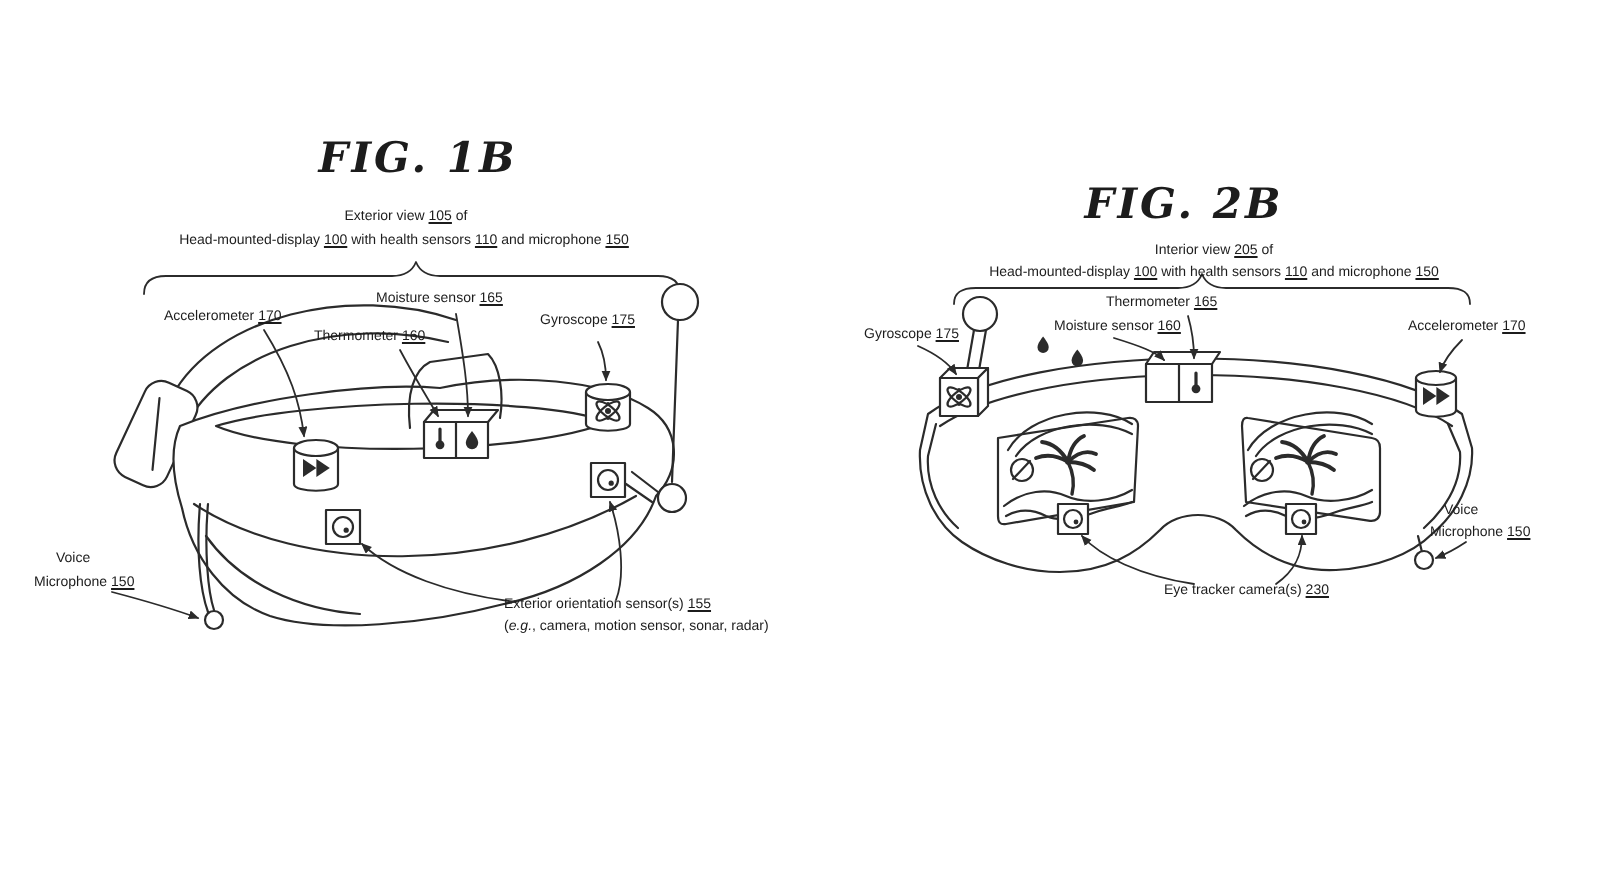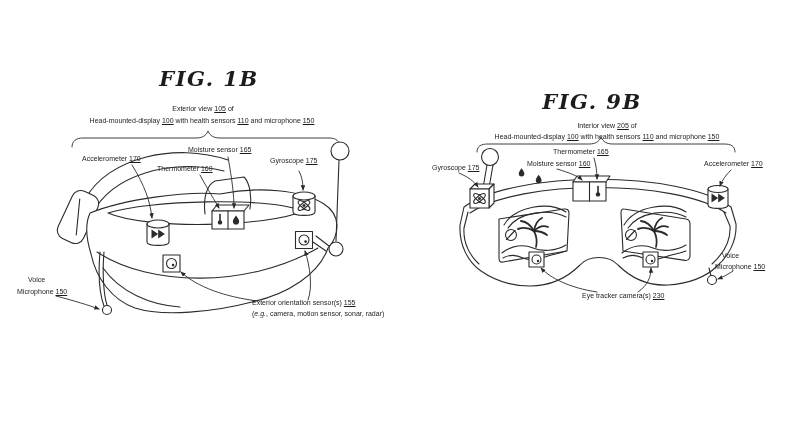--- a/index.html
+++ b/index.html
@@ -227,21 +227,21 @@
   <div class="lbl" style="left:17px;top:288px">
     <span>Microphone </span><span class="u">150</span>
   </div>
   <div class="lbl" style="left:252px;top:299px">
     <span>Exterior orientation sensor(s) </span><span class="u">155</span>
   </div>
   <div class="lbl" style="left:252px;top:310px">
     <span>(</span><span class="it">e.g.</span><span>, camera, motion sensor, sonar, radar)</span>
   </div>
 
-  <div class="fig-title" style="left:592px;top:89px">FIG. 9B</div>
+  <div class="fig-title" style="left:592px;top:89px">FIG. 2B</div>
 
   <div class="lbl center" style="left:607px;top:122px">
     <span>Interior view </span><span class="u">205</span><span> of</span>
   </div>
   <div class="lbl center" style="left:607px;top:133px">
     <span>Head-mounted-display </span><span class="u">100</span><span> with health sensors </span><span class="u">110</span><span> and microphone </span><span class="u">150</span>
   </div>
 
   <div class="lbl" style="left:432px;top:164px">
     <span>Gyroscope </span><span class="u">175</span>

